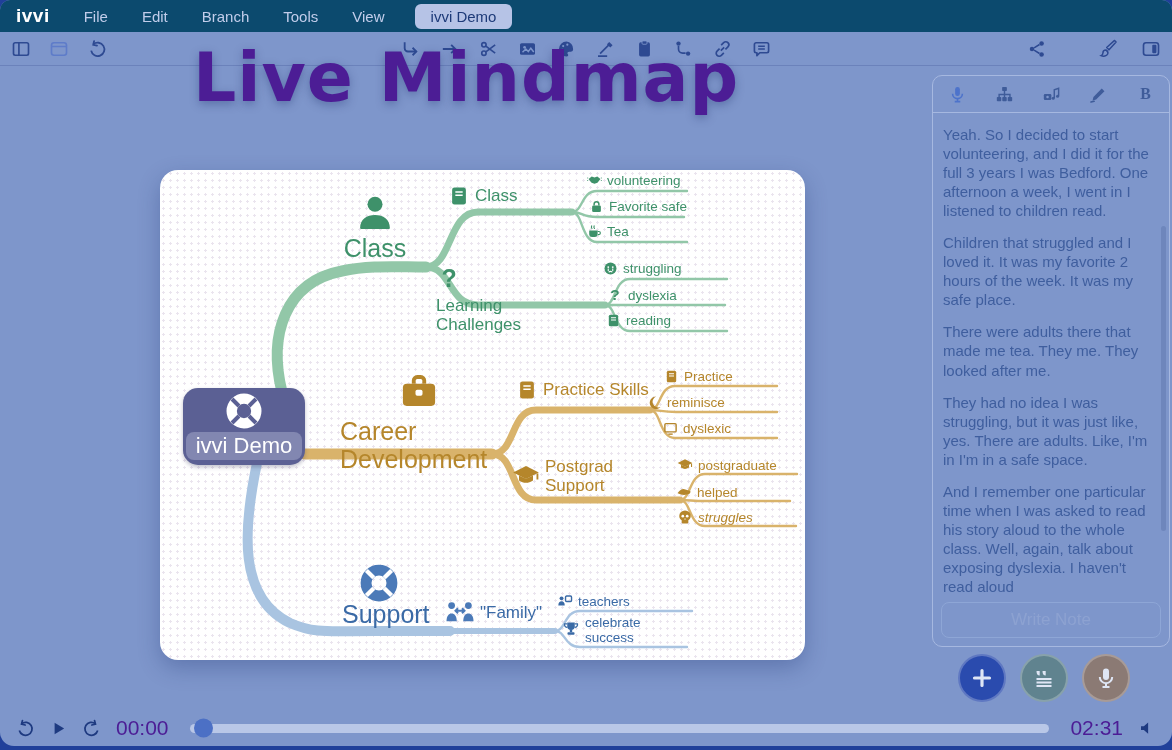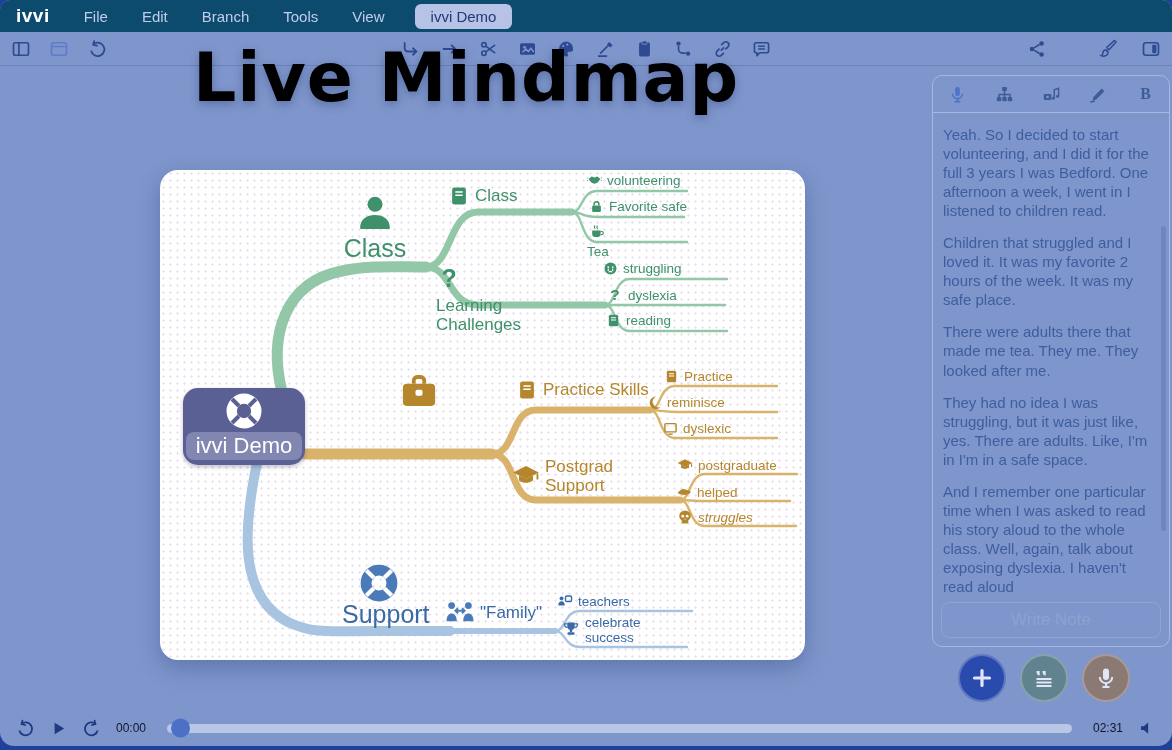--- a/index.html
+++ b/index.html
@@ -17,21 +17,21 @@
   .tb-group{position:absolute;top:0;height:33px;display:flex;align-items:center;gap:16px;}
   .tb-left{left:10px;}
   .tb-center{left:50%;transform:translateX(-50%);gap:17px;}
   .tb-right{right:10px;gap:20px;}
   .tb-btn{width:22px;height:22px;display:flex;align-items:center;justify-content:center;color:#2e4a92;background:none;border:none;padding:0;cursor:pointer;}
   .tb-btn svg{width:20px;height:20px;}
   .tb-btn.lighter{color:#5e7cc9;}
   .mr-big{margin-right:30px;}
 
   
-  .overlay-title{position:absolute;left:0;top:38px;width:932px;text-align:center;font-family:"DejaVu Sans",sans-serif;font-weight:800;font-size:68px;color:#000000;letter-spacing:1px;text-shadow:0 3px 10px rgba(25,40,100,.35);pointer-events:none;z-index:30;}
+  .overlay-title{position:absolute;left:0;top:38px;width:932px;text-align:center;font-family:"DejaVu Sans",sans-serif;font-weight:800;font-size:68px;color:#4c1d95;letter-spacing:1px;text-shadow:0 3px 10px rgba(25,40,100,.35);pointer-events:none;z-index:30;}
 
   
   .canvas-card{position:absolute;left:160px;top:170px;width:645px;height:490px;background:#fff;background-image:radial-gradient(#eae4ee 1px,transparent 1.3px);background-size:7px 7px;border-radius:18px;box-shadow:0 8px 22px rgba(25,45,110,.3);z-index:5;}
   .edges{position:absolute;left:0;top:0;}
   .mm{position:absolute;display:flex;align-items:center;gap:5px;white-space:nowrap;}
   .mm svg{flex:none;}
   .leaf-label{font-size:13.5px;}
   .sub-label{font-size:17px;}
   .main-label{font-size:25px;}
   .green{color:#3e916a;}
@@ -55,21 +55,21 @@
   .fab-row{position:absolute;left:958px;top:654px;display:flex;gap:14px;z-index:6;}
   .fab{width:48px;height:48px;border-radius:50%;border:2px solid rgba(255,255,255,.25);display:flex;align-items:center;justify-content:center;color:#dfe6f5;cursor:pointer;padding:0;}
   .fab svg{width:24px;height:24px;}
   .fab-plus{background:#2a4bae;}
   .fab-quote{background:#60838f;}
   .fab-mic{background:#8b7a74;}
 
   
   .playbar{position:absolute;left:0;top:710px;width:100%;height:36px;display:flex;align-items:center;padding:0 16px;box-sizing:border-box;gap:15px;}
   .pb-btn{background:none;border:none;padding:0;color:#1e3a80;display:flex;align-items:center;justify-content:center;cursor:pointer;}
-  .pb-time{color:#0f172a;font-size:12px;}
+  .pb-time{color:#4c1d95;font-size:21px;}
   .pb-slider{flex:1;height:9px;background:#b9c7e7;border-radius:5px;position:relative;margin:0 6px;}
   .pb-thumb{position:absolute;left:4px;top:50%;transform:translateY(-50%);width:19px;height:19px;border-radius:50%;background:#4c70c5;}
   .pb-vol svg{width:18px;height:18px;}
 </style>
 </head>
 <body>
 
 <svg width="0" height="0" style="position:absolute" aria-hidden="true">
   <defs>
     <symbol id="panel-left-icon" viewBox="0 0 24 24">
@@ -443,21 +443,21 @@
           <use href="#handshake-icon"></use>
         </svg>
         <span class="leaf-label">volunteering</span>
       </div>
     <div class="mm green" style="left:429px;top:29px;">
         <svg width="15" height="15">
           <use href="#lock-icon"></use>
         </svg>
         <span class="leaf-label">Favorite safe</span>
       </div>
-    <div class="mm green" style="left:427px;top:54px;flex-direction:column;">
+    <div class="mm green" style="left:427px;top:54px;">
         <svg width="15" height="15">
           <use href="#cup-icon"></use>
         </svg>
         <span class="leaf-label">Tea</span>
       </div>
 
     <div class="mm green" style="left:443px;top:91px;">
         <svg width="15" height="15">
           <use href="#crying-face-icon"></use>
         </svg>
@@ -474,20 +474,21 @@
           <use href="#book-icon"></use>
         </svg>
         <span class="leaf-label">reading</span>
       </div>
 
     <div class="mm gold" style="left:238px;top:200px;">
         <svg width="42" height="42">
           <use href="#briefcase-icon"></use>
         </svg>
       </div>
+    <div class="mm gold main-label" style="left:180px;top:248px;white-space:normal;width:140px;line-height:1.1;">Career Development</div>
 
     <div class="mm gold" style="left:356px;top:209px;">
       <svg width="22" height="22">
           <use href="#book-icon"></use>
         </svg>
       <span class="sub-label">Practice Skills</span>
     </div>
 
     <div class="mm gold" style="left:352px;top:288px;align-items:flex-start;">
       <svg width="28" height="28" style="margin-top:4px;">

